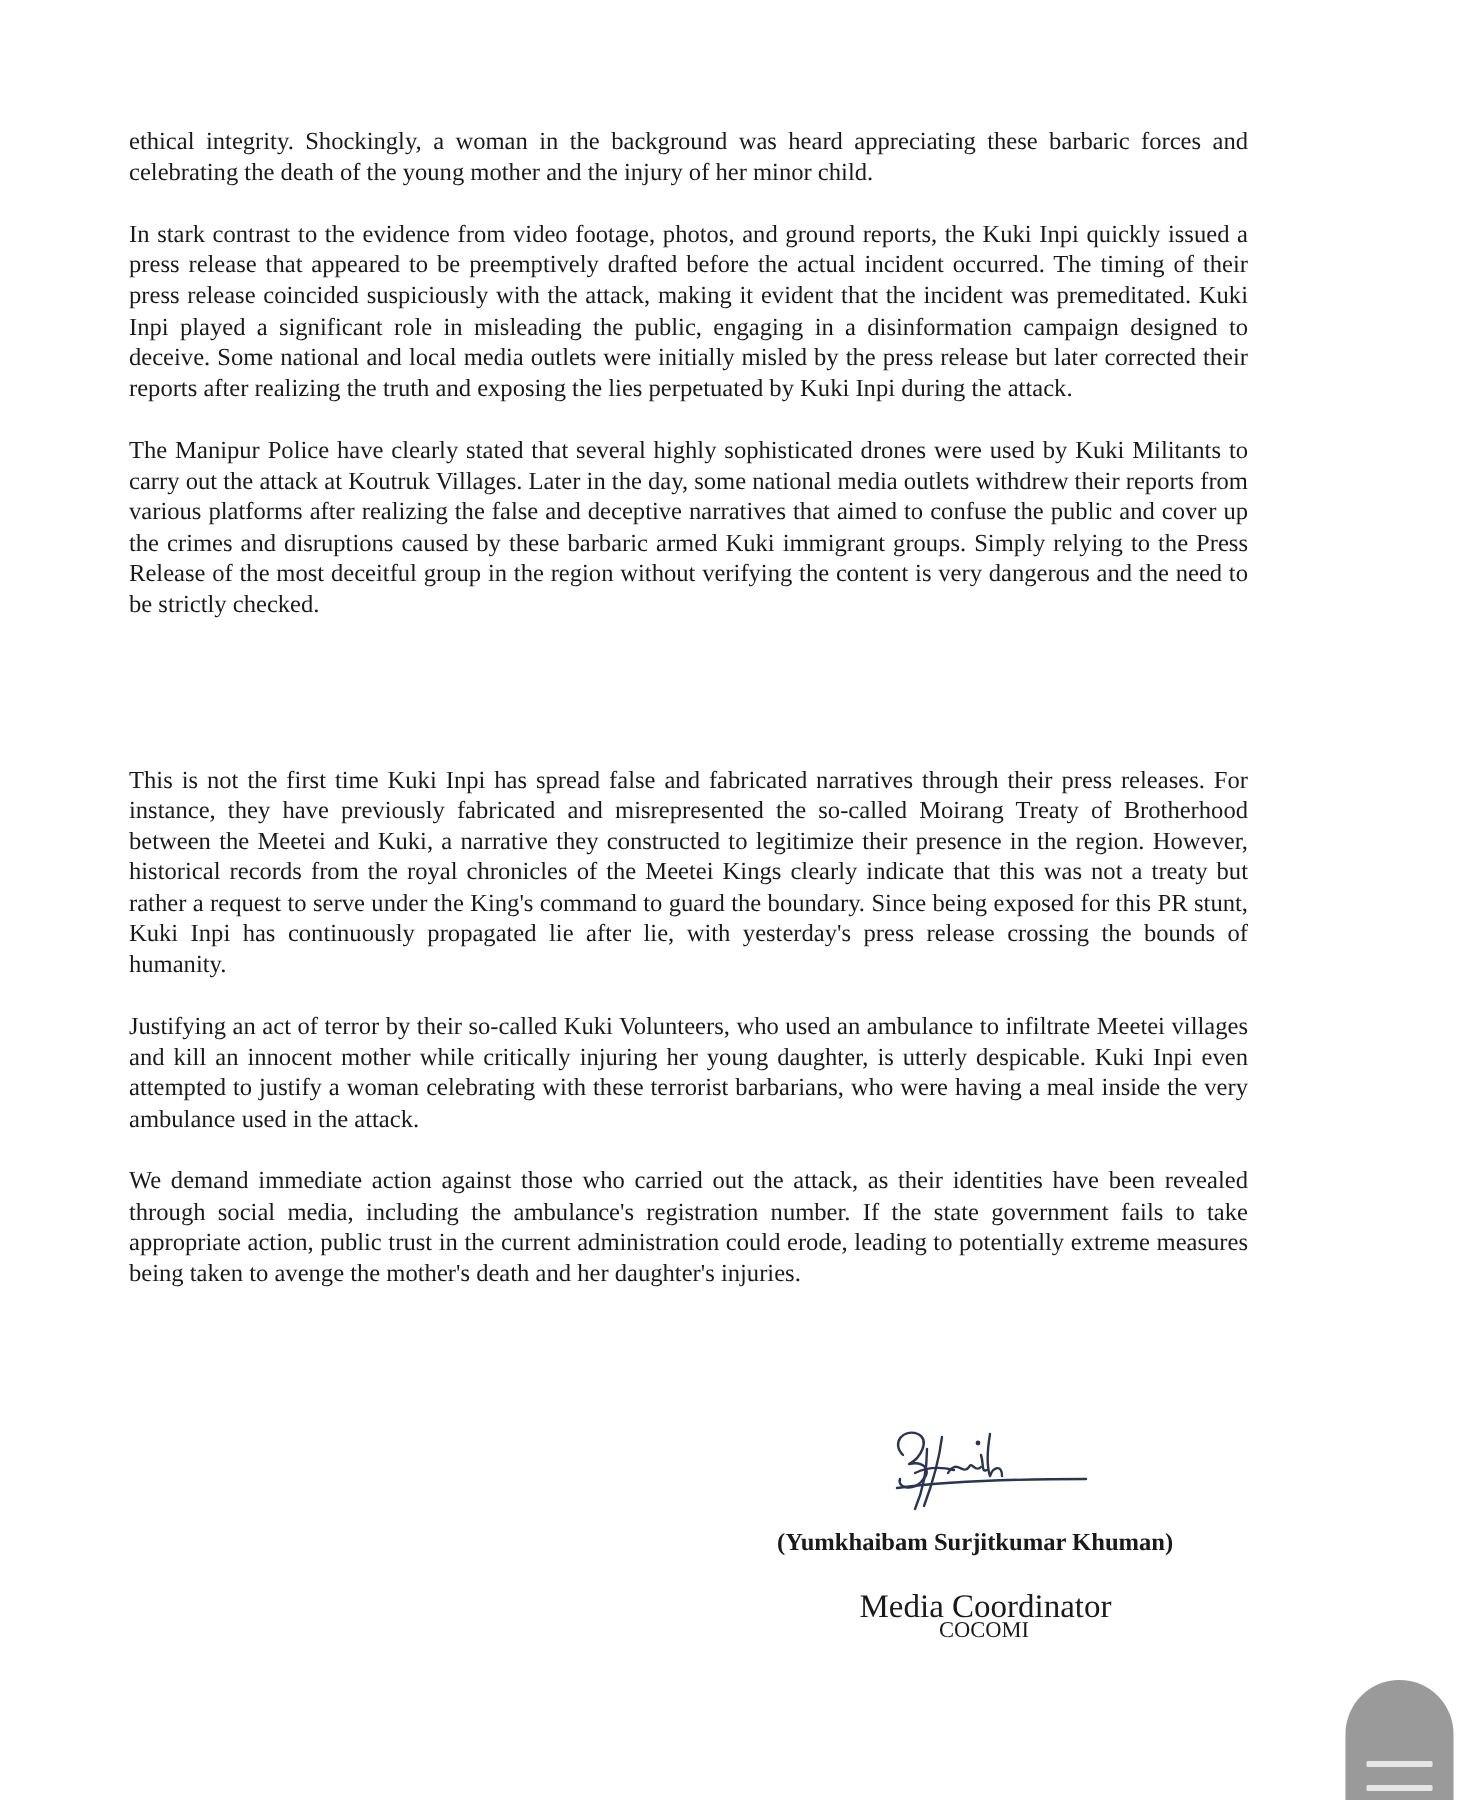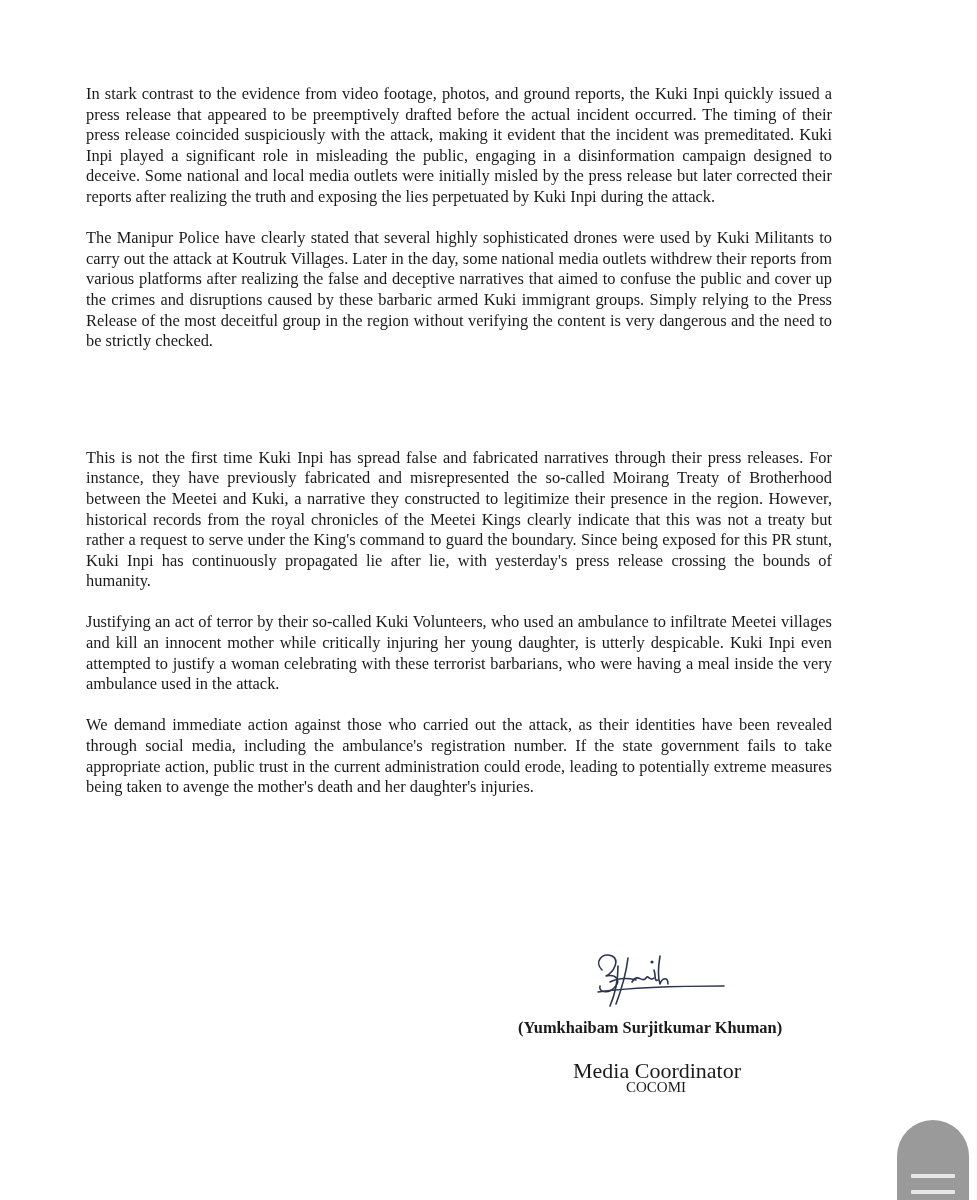--- a/index.html
+++ b/index.html
@@ -85,20 +85,21 @@
       background: #e6e6e6;
       border-radius: 1px;
     }
     .float-btn .bar.b1 { top: 54px; }
     .float-btn .bar.b2 { top: 70px; }
   </style>
 </head>
 <body>
 
 <div class="page">
+  <p class="para">ethical integrity. Shockingly, a woman in the background was heard appreciating these barbaric forces and celebrating the death of the young mother and the injury of her minor child.</p>
   <p class="para">In stark contrast to the evidence from video footage, photos, and ground reports, the Kuki Inpi quickly issued a press release that appeared to be preemptively drafted before the actual incident occurred. The timing of their press release coincided suspiciously with the attack, making it evident that the incident was premeditated. Kuki Inpi played a significant role in misleading the public, engaging in a disinformation campaign designed to deceive. Some national and local media outlets were initially misled by the press release but later corrected their reports after realizing the truth and exposing the lies perpetuated by Kuki Inpi during the attack.</p>
   <p class="para gap-large">The Manipur Police have clearly stated that several highly sophisticated drones were used by Kuki Militants to carry out the attack at Koutruk Villages. Later in the day, some national media outlets withdrew their reports from various platforms after realizing the false and deceptive narratives that aimed to confuse the public and cover up the crimes and disruptions caused by these barbaric armed Kuki immigrant groups. Simply relying to the Press Release of the most deceitful group in the region without verifying the content is very dangerous  and the  need to be strictly checked.</p>
   <p class="para">This is not the first time Kuki Inpi has spread false and fabricated narratives through their press releases. For instance, they have previously fabricated and misrepresented the so-called Moirang Treaty of Brotherhood between the Meetei and Kuki, a narrative they constructed to legitimize their presence in the region. However, historical records from the royal chronicles of the Meetei Kings clearly indicate that this was not a treaty but rather a request to serve under the King's command to guard the boundary. Since being exposed for this PR stunt, Kuki Inpi has continuously propagated lie after lie, with yesterday's press release crossing the bounds of humanity.</p>
   <p class="para">Justifying an act of terror by their so-called Kuki Volunteers, who used an ambulance to infiltrate Meetei villages and kill an innocent mother while critically injuring her young daughter, is utterly despicable. Kuki Inpi even attempted to justify a woman celebrating with these terrorist barbarians, who were having a meal inside the very ambulance used in the attack.</p>
   <p class="para">We demand immediate action against those who carried out the attack, as their identities have been revealed through social media, including the ambulance's registration number. If the state government fails to take appropriate action, public trust in the current administration could erode, leading to potentially extreme measures being taken to avenge the mother's death and her daughter's injuries.</p>
 </div>
 
 <div class="signature-block">
   <svg class="sig" viewBox="0 0 140 62" xmlns="http://www.w3.org/2000/svg">
     <g fill="none" stroke="#2a3550" stroke-width="1.6" stroke-linecap="round" stroke-linejoin="round">

